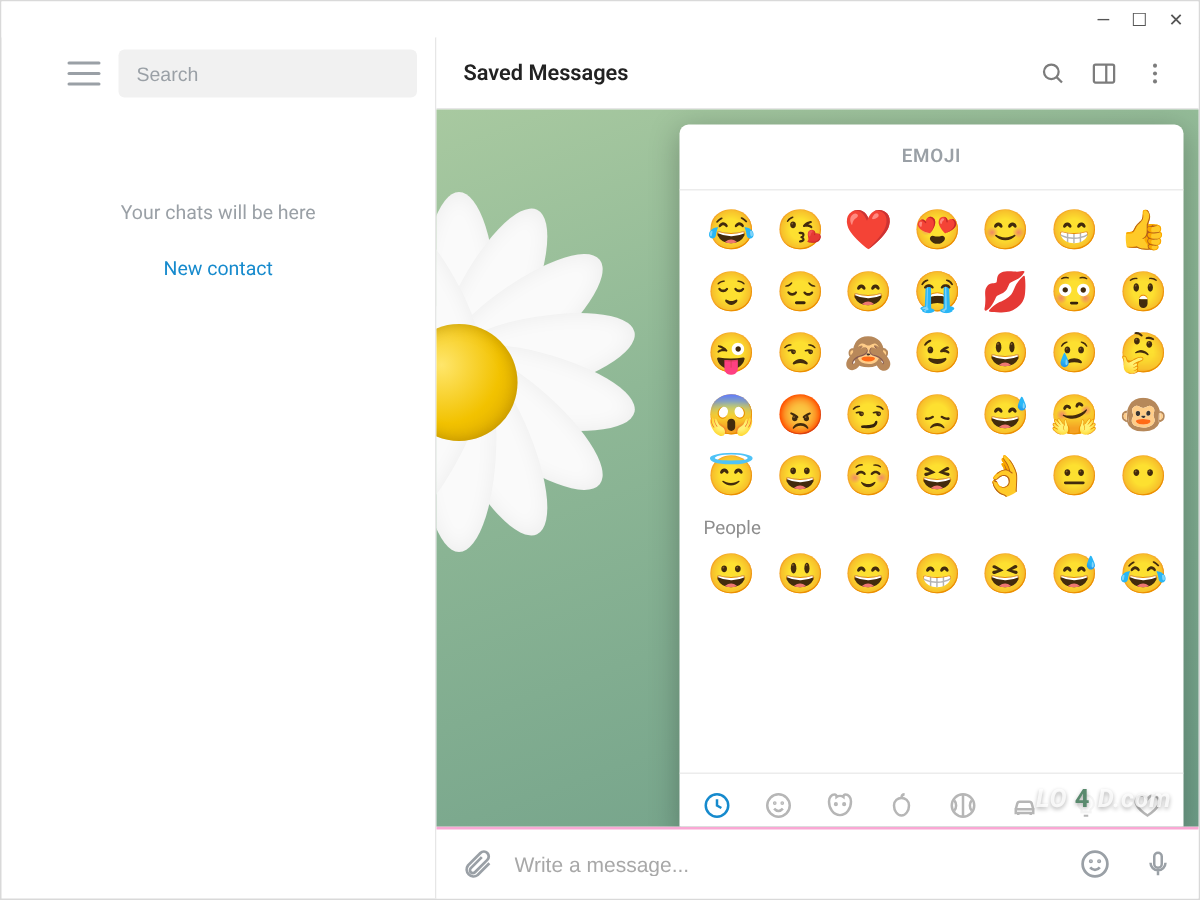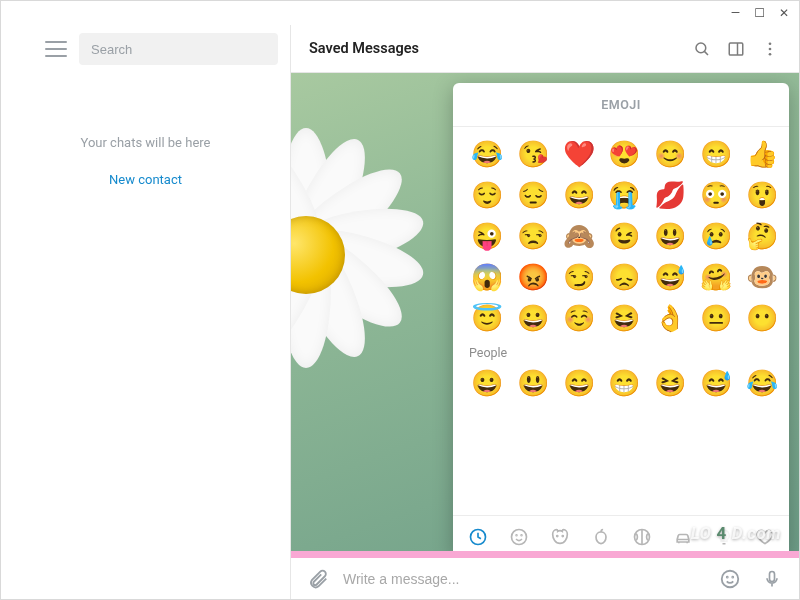--- a/index.html
+++ b/index.html
@@ -38,21 +38,21 @@
   .emoji-scroll { flex: 1; overflow-y: auto; padding: 10px 6px 4px 14px; }
   .emoji-scroll::-webkit-scrollbar { width: 6px; }
   .emoji-scroll::-webkit-scrollbar-thumb { background: #c9c9c9; border-radius: 3px; }
   .emoji-grid { display: grid; grid-template-columns: repeat(7, 1fr); gap: 7px 4px; }
   .emoji-cell { font-size: 26px; line-height: 34px; text-align: center; cursor: pointer; }
   .section-label { font-size: 12.5px; font-weight: 400; color: #8d8d8d; padding: 10px 0 6px 2px; }
   .emoji-cats { height: 42px; border-top: 1px solid #ececec; display: flex; align-items: center; justify-content: space-around; padding: 0 4px; }
   .cat-icon { width: 30px; height: 30px; display: flex; align-items: center; justify-content: center; color: #b6b6b6; cursor: pointer; }
   .cat-icon.active { color: #168acd; }
   
-  .composer { height: 48px; background: #fff; border-top: 7px solid #f9a8d4; display: flex; align-items: center; padding: 0 10px; gap: 8px; }
+  .composer { height: 48px; background: #fff; border-top: 2px solid #f9a8d4; display: flex; align-items: center; padding: 0 10px; gap: 8px; }
   .composer .comp-icon { width: 34px; height: 34px; display: flex; align-items: center; justify-content: center; color: #9aa0a6; cursor: pointer; }
   .composer input { flex: 1; border: none; outline: none; font-size: 14px; color: #444; }
   .composer input::placeholder { color: #a8a8a8; }
   
   .watermark { position: absolute; right: 18px; bottom: 8px; font-size: 17px; font-weight: 700; color: rgba(255,255,255,0.8); letter-spacing: 0.5px; pointer-events: none; text-shadow: 0 1px 3px rgba(0,0,0,0.3); font-style: italic;}
   .watermark .four { display: inline-block; background: rgba(255,255,255,0.85); color: #5a8a6e; border-radius: 3px; padding: 0 4px; margin: 0 1px; font-style: normal;}
   svg { display: block; }
 </style>
 </head>
 <body>

